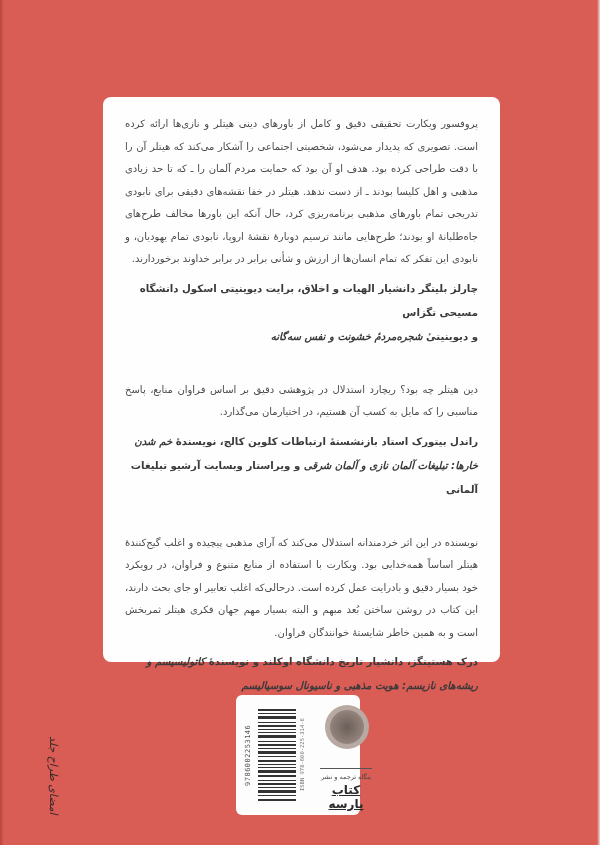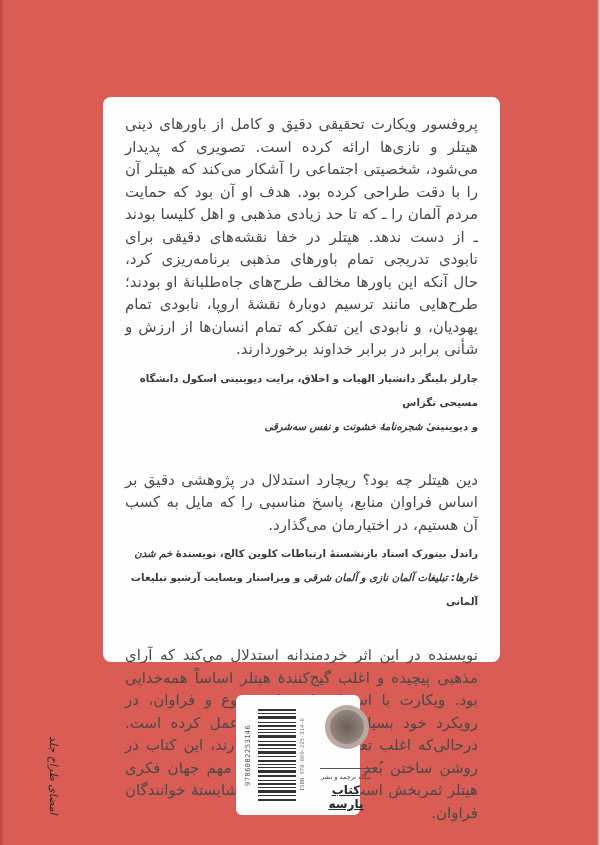--- a/index.html
+++ b/index.html
@@ -21,21 +21,21 @@
     position: absolute; left: 103px; top: 97px; width: 397px; height: 565px;
     background: #fefefe;
     border-radius: 8px;
     box-sizing: border-box;
     padding: 16px 22px 0 22px;
     direction: rtl;
     text-align: justify;
     color: #4a4a4a;
   }
   .blurb {
-    font-size: 15px;
+    font-size: 10px;
     line-height: 22.5px;
     margin: 0;
     text-align-last: right;
   }
   .attrib {
     font-size: 10.2px;
     line-height: 24px;
     margin: 6px 0 0 0;
     font-weight: bold;
     color: #3a3a3a;
@@ -96,33 +96,36 @@
 </head>
 <body>
 
 <div class="spine-edge"></div>
 <div class="right-edge"></div>
 
 <div class="panel">
   <p class="blurb">پروفسور ویکارت تحقیقی دقیق و کامل از باورهای دینی هیتلر و نازی‌ها ارائه کرده است. تصویری که پدیدار می‌شود، شخصیتی اجتماعی را آشکار می‌کند که هیتلر آن را با دقت طراحی کرده بود. هدف او آن بود که حمایت مردم آلمان را ـ که تا حد زیادی مذهبی و اهل کلیسا بودند ـ از دست ندهد. هیتلر در خفا نقشه‌های دقیقی برای نابودی تدریجی تمام باورهای مذهبی برنامه‌ریزی کرد، حال آنکه این باورها مخالف طرح‌های جاه‌طلبانهٔ او بودند؛ طرح‌هایی مانند ترسیم دوبارهٔ نقشهٔ اروپا، نابودی تمام یهودیان، و نابودی این تفکر که تمام انسان‌ها از ارزش و شأنی برابر در برابر خداوند برخوردارند.</p>
   <p class="attrib">
     <span>چارلز بلینگر دانشیار الهیات و اخلاق، برایت دیوینیتی اسکول دانشگاه مسیحی تگزاس</span><br>
-    <span>و دیوینیتیٔ </span><span class="work">شجره‌نامهٔ خشونت و نفس سه‌شرقی</span>
+    <span>و دیوینیتیٔ </span><span class="work">شجره‌مردمٔ خشونت و نفس سه‌گانه</span>
   </p>
 
   <div class="gap1"></div>
 
   <p class="blurb">دین هیتلر چه بود؟ ریچارد استدلال در پژوهشی دقیق بر اساس فراوان منابع، پاسخ مناسبی را که مایل به کسب آن هستیم، در اختیارمان می‌گذارد.</p>
   <p class="attrib">
     <span>راندل بیتورک استاد بازنشستهٔ ارتباطات کلوین کالج، نویسندهٔ </span><span class="work">خم شدن خارها: تبلیغات آلمان نازی و آلمان شرقی</span><span> و ویراستار وبسایت آرشیو تبلیغات آلمانی</span>
   </p>
 
   <div class="gap3"></div>
 
   <p class="blurb">نویسنده در این اثر خردمندانه استدلال می‌کند که آرای مذهبی پیچیده و اغلب گیج‌کنندهٔ هیتلر اساساً همه‌خدایی بود. ویکارت با استفاده از منابع متنوع و فراوان، در رویکرد خود بسیار دقیق و بادرایت عمل کرده است. درحالی‌که اغلب تعابیر او جای بحث دارند، این کتاب در روشن ساختن بُعد مبهم و البته بسیار مهم جهان فکری هیتلر ثمربخش است و به همین خاطر شایستهٔ خوانندگان فراوان.</p>
+  <p class="attrib">
+    <span>درک هستینگز، دانشیار تاریخ دانشگاه اوکلند و نویسندهٔ </span><span class="work">کاتولیسیسم و ریشه‌های نازیسم: هویت مذهبی و ناسیونال سوسیالیسم</span>
+  </p>
 </div>
 
 <div class="label-box">
   <div class="barcode-num">9786002253146</div>
   <div class="barcode">
     <div class="bar" style="height:2px"></div>
     <div class="bar" style="height:1px"></div>
     <div class="bar" style="height:3px"></div>
     <div class="bar" style="height:1px"></div>
     <div class="bar" style="height:2px"></div>

